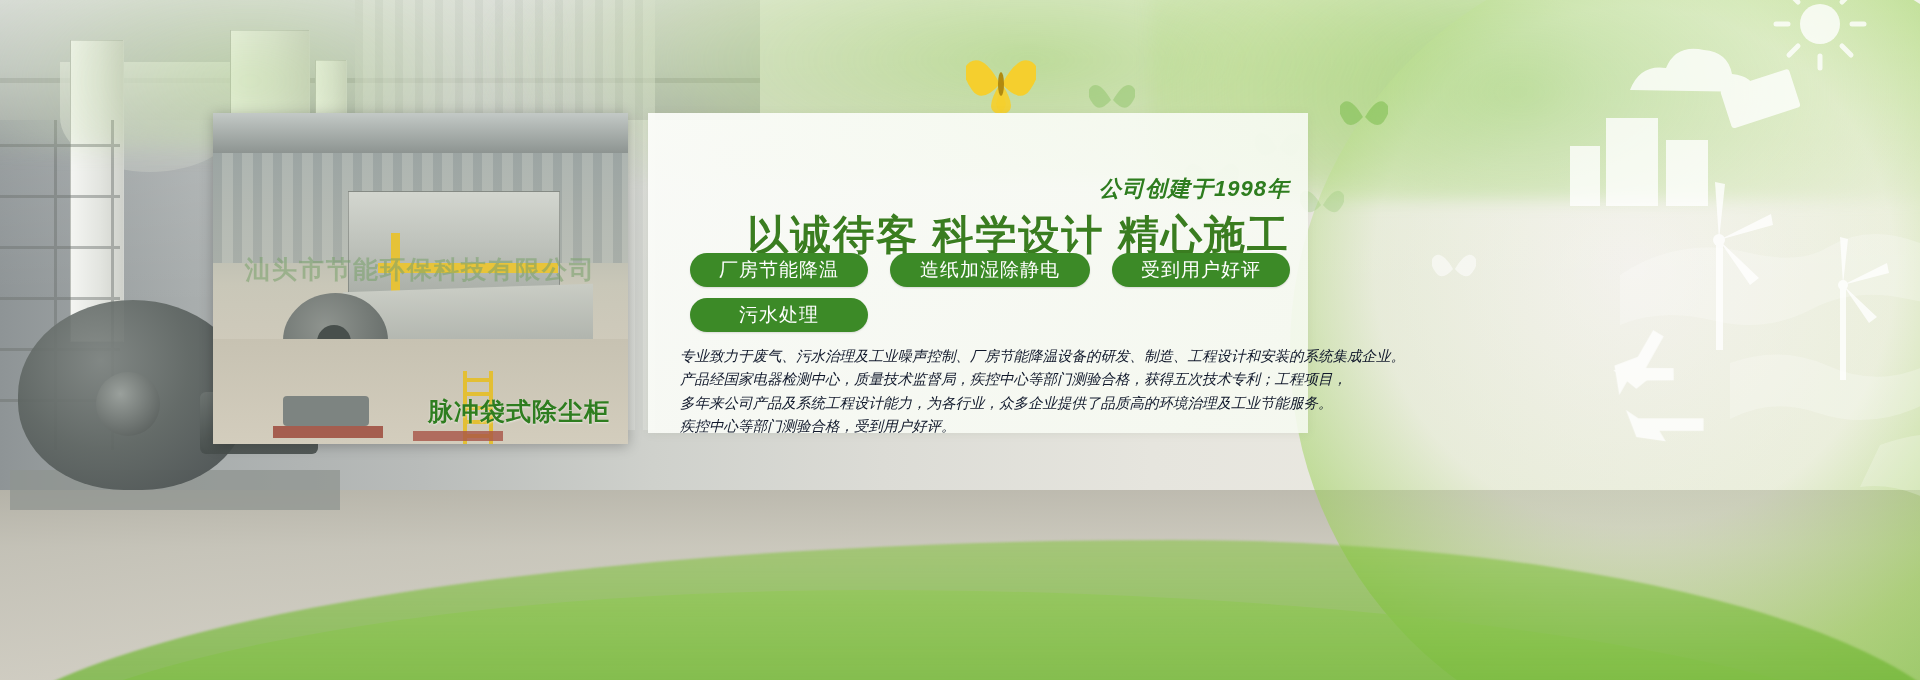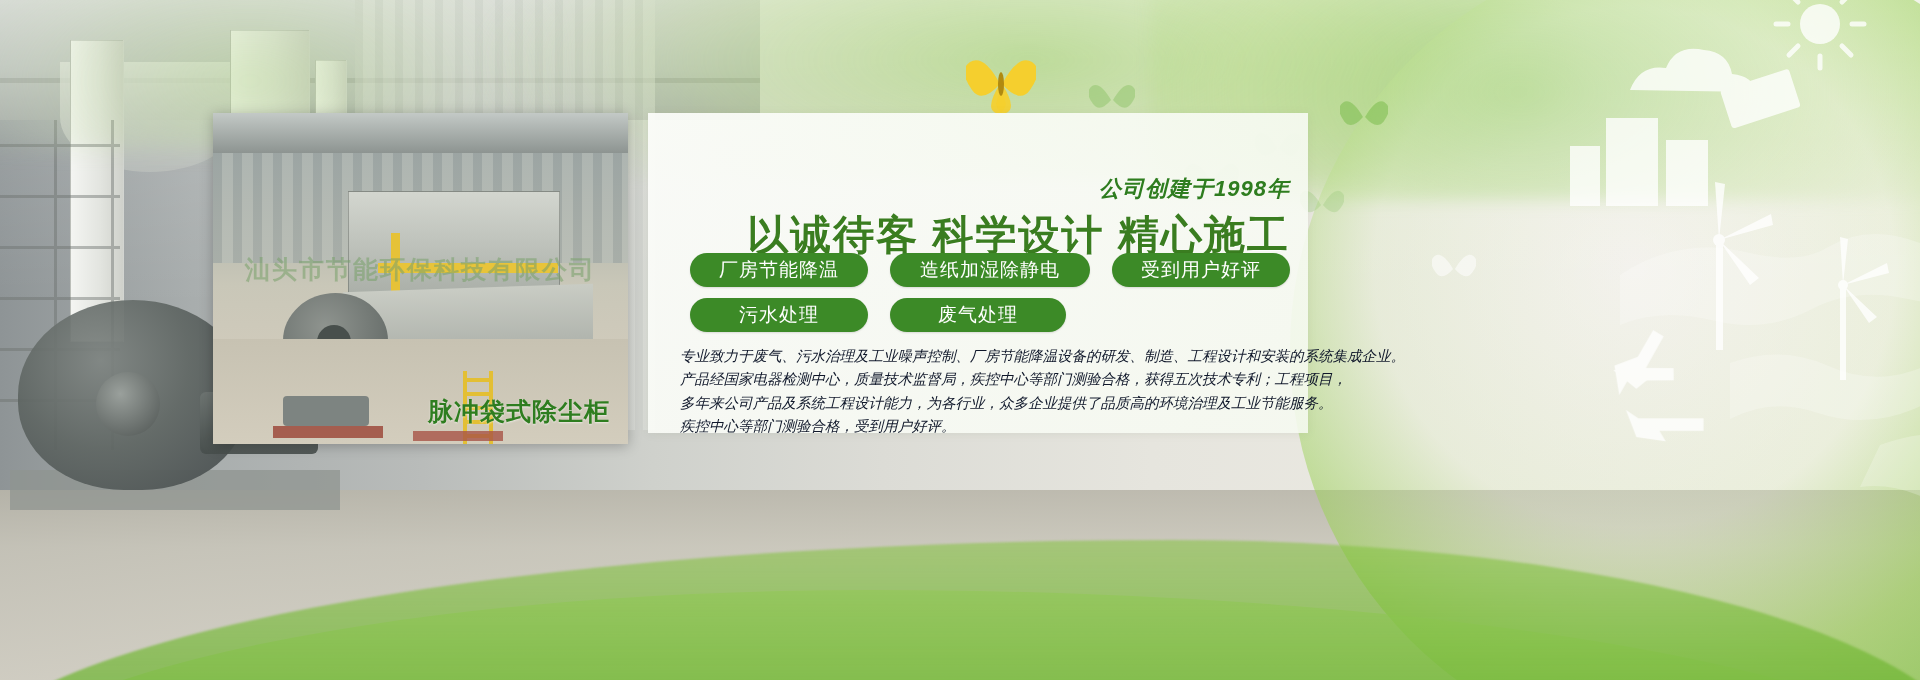--- a/index.html
+++ b/index.html
@@ -310,21 +310,20 @@
   </div>
 
   <div class="pills">
     <div class="pill-row">
       <div class="pill pw-1">厂房节能降温</div>
       <div class="pill pw-2">造纸加湿除静电</div>
       <div class="pill pw-3">受到用户好评</div>
     </div>
     <div class="pill-row">
       <div class="pill pw-4">污水处理</div>
-      <div class="pill pw-6">废气处理</div>
     </div>
   </div>
 
   <div class="para">
     <p>专业致力于废气、污水治理及工业噪声控制、厂房节能降温设备的研发、制造、工程设计和安装的系统集成企业。</p>
     <p>产品经国家电器检测中心，质量技术监督局，疾控中心等部门测验合格，获得五次技术专利；工程项目，</p>
     <p>多年来公司产品及系统工程设计能力，为各行业，众多企业提供了品质高的环境治理及工业节能服务。</p>
     <p>疾控中心等部门测验合格，受到用户好评。</p>
   </div>
 

